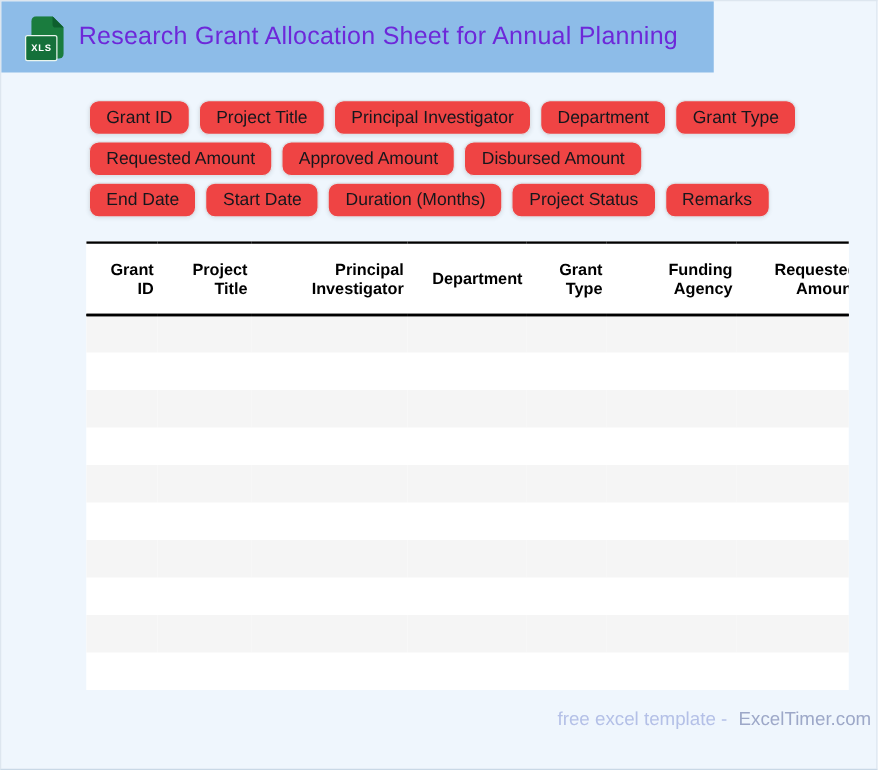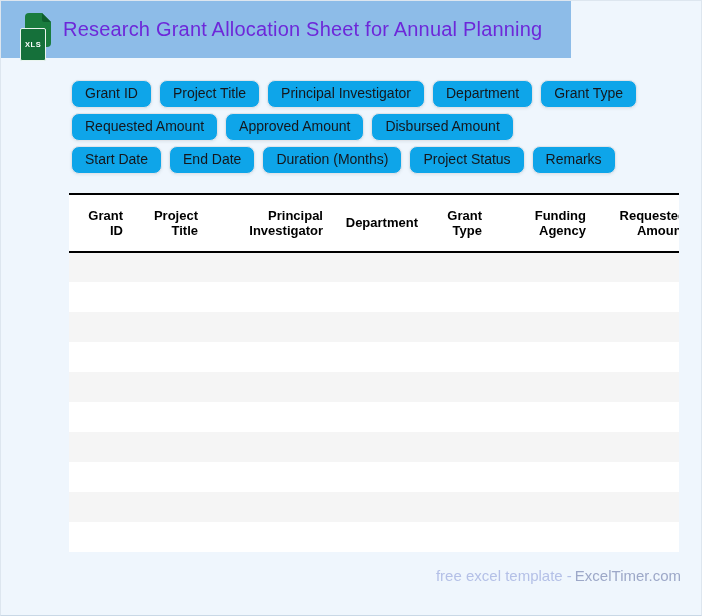--- a/index.html
+++ b/index.html
@@ -34,38 +34,38 @@
   .file-fold { fill: var(--icon-fold, #0e5e2e); }
   .xls-badge {
     position: absolute; left: -5px; top: 15px;
     background: var(--badge-green, #15703a);
     border: 1px solid #eaf5ee;
     border-radius: 2px;
     color: #ffffff;
     font-size: 7.5px; font-weight: bold;
     letter-spacing: 0.6px;
     line-height: 9px;
-    padding: 11px 4px;
+    padding: 5px 4px;
   }
   .header-title {
     margin-left: 12px;
     color: #6d28d9;
     font-size: 20px;
     font-weight: 500;
     letter-spacing: 0.2px;
     white-space: nowrap;
   }
   
   .chips {
     position: absolute; left: 70px; top: 79px;
     display: flex; flex-direction: column; gap: 5px;
   }
   .chip-row { display: flex; gap: 7px; }
   .chip {
-    background: #0ea5e9;
+    background: #ef4444;
     border: 1px solid #e0e4e9;
     border-radius: 8px;
     box-shadow: 0 1px 3px rgba(30,50,70,0.08);
     padding: 3px 13px 4px 13px;
     font-size: 14px;
     line-height: 19px;
     color: #15171c;
     white-space: nowrap;
   }
   
@@ -103,22 +103,22 @@
     padding: 2px 3px 3px 0;
     overflow: visible;
     white-space: nowrap;
   }
   .grant-table tbody tr { height: 30px; }
   .grant-table tbody tr.stripe { background: var(--stripe, #f5f5f5); }
   .grant-table td { padding: 0; }
   
   .footer {
     position: absolute;
-    right: 20px; top: 566px;
-    display: flex; align-items: center; gap: 3px;
+    right: 4px; top: 566px;
+    display: flex; align-items: center; gap: 9px;
     font-size: 15px;
   }
   .footer-tagline { color: var(--footer-tagline, #b4c0e7); }
   .footer-brand  { color: var(--footer-brand, #9da8c8); font-weight: normal; cursor: pointer; }
 </style>
 </head>
 <body>
 
 <div class="page">
 
@@ -140,22 +140,22 @@
         <span class="chip">Principal Investigator</span>
         <span class="chip">Department</span>
         <span class="chip">Grant Type</span>
       </div>
       <div class="chip-row">
         <span class="chip">Requested Amount</span>
         <span class="chip">Approved Amount</span>
         <span class="chip">Disbursed Amount</span>
       </div>
       <div class="chip-row">
+        <span class="chip">End Date</span>
         <span class="chip">Start Date</span>
-        <span class="chip">End Date</span>
         <span class="chip">Duration (Months)</span>
         <span class="chip">Project Status</span>
         <span class="chip">Remarks</span>
       </div>
     </div>
 
   <div class="table-wrap">
     <table class="grant-table">
       <colgroup id="cols">
           <col class="c0">

